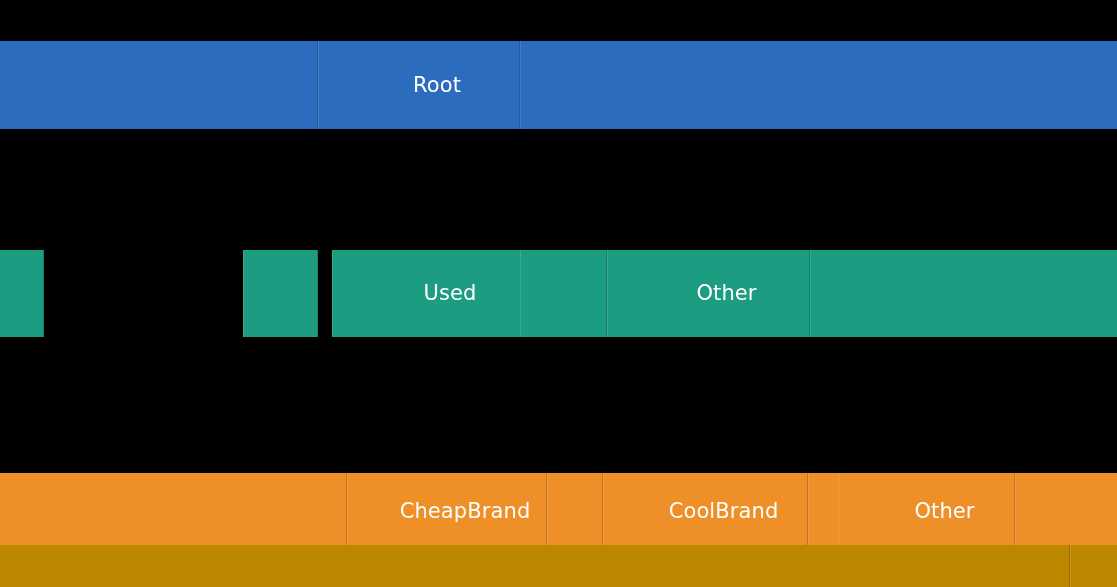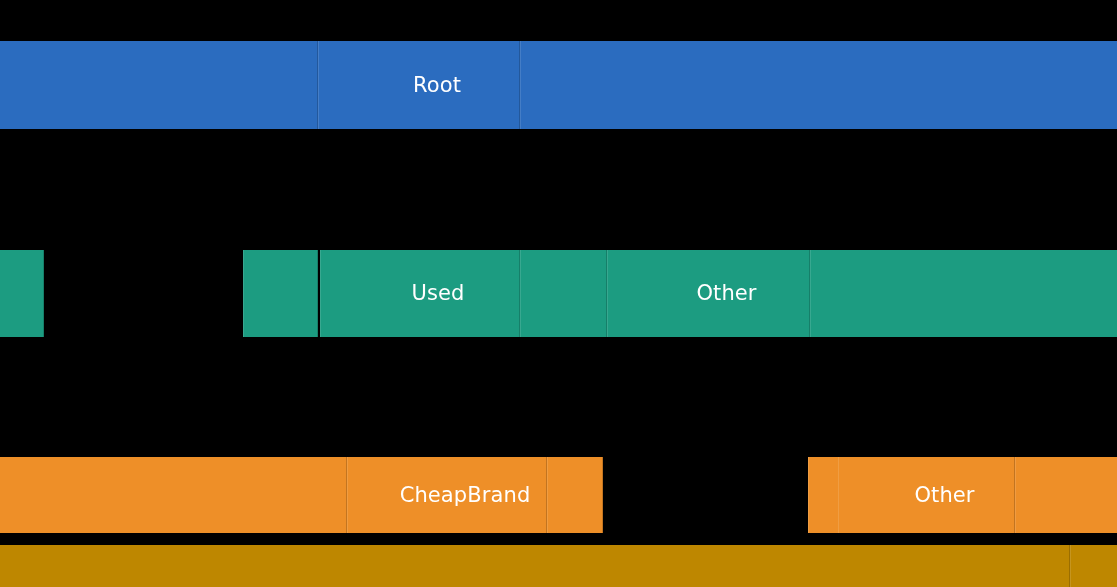--- a/index.html
+++ b/index.html
@@ -68,42 +68,45 @@
         <span class="node-label" style="color: rgb(255, 255, 255);"></span>
       </div>
     </div>
     <div class="level level-cat" style="top: 250px; height: 87px;">
       <div class="node first" style="left: 0px; width: 44px; background: rgb(28, 156, 129);">
         <span class="node-label" style="color: rgb(255, 255, 255);"></span>
       </div>
       <div class="node" style="left: 243px; width: 75px; background: rgb(28, 156, 129);">
         <span class="node-label" style="color: rgb(255, 255, 255);"></span>
       </div>
-      <div class="node" style="left: 320px; width: 200px; background: rgb(28, 156, 129);">
+      <div class="node" style="left: 332px; width: 200px; background: rgb(28, 156, 129);">
         <span class="node-label" style="color: rgb(255, 255, 255);">Used</span>
       </div>
       <div class="node" style="left: 520px; width: 87px; background: rgb(28, 156, 129);">
         <span class="node-label" style="color: rgb(255, 255, 255);"></span>
       </div>
       <div class="node" style="left: 607px; width: 203px; background: rgb(28, 156, 129);">
         <span class="node-label" style="color: rgb(255, 255, 255);">Other</span>
       </div>
       <div class="node last" style="left: 810px; width: 307px; background: rgb(28, 156, 129);">
         <span class="node-label" style="color: rgb(255, 255, 255);"></span>
       </div>
     </div>
-    <div class="level level-brand" style="top: 457px; height: 76px;">
+    <div class="level level-brand" style="top: 473px; height: 76px;">
       <div class="node first" style="left: 0px; width: 347px; background: rgb(238, 143, 40);">
         <span class="node-label" style="color: rgb(255, 255, 255);"></span>
       </div>
       <div class="node" style="left: 347px; width: 200px; background: rgb(238, 143, 40);">
         <span class="node-label" style="color: rgb(255, 255, 255);">CheapBrand</span>
       </div>
       <div class="node" style="left: 547px; width: 56px; background: rgb(238, 143, 40);">
         <span class="node-label" style="color: rgb(255, 255, 255);"></span>
+      </div>
+      <div class="node" style="left: 603px; width: 205px; background: rgb(238, 143, 40);">
+        <span class="node-label" style="color: rgb(255, 255, 255);">CoolBrand</span>
       </div>
       <div class="node" style="left: 808px; width: 30px; background: rgb(238, 143, 40);">
         <span class="node-label" style="color: rgb(255, 255, 255);"></span>
       </div>
       <div class="node" style="left: 838px; width: 177px; background: rgb(238, 143, 40);">
         <span class="node-label" style="color: rgb(255, 255, 255);">Other</span>
       </div>
       <div class="node last" style="left: 1015px; width: 102px; background: rgb(238, 143, 40);">
         <span class="node-label" style="color: rgb(255, 255, 255);"></span>
       </div>

